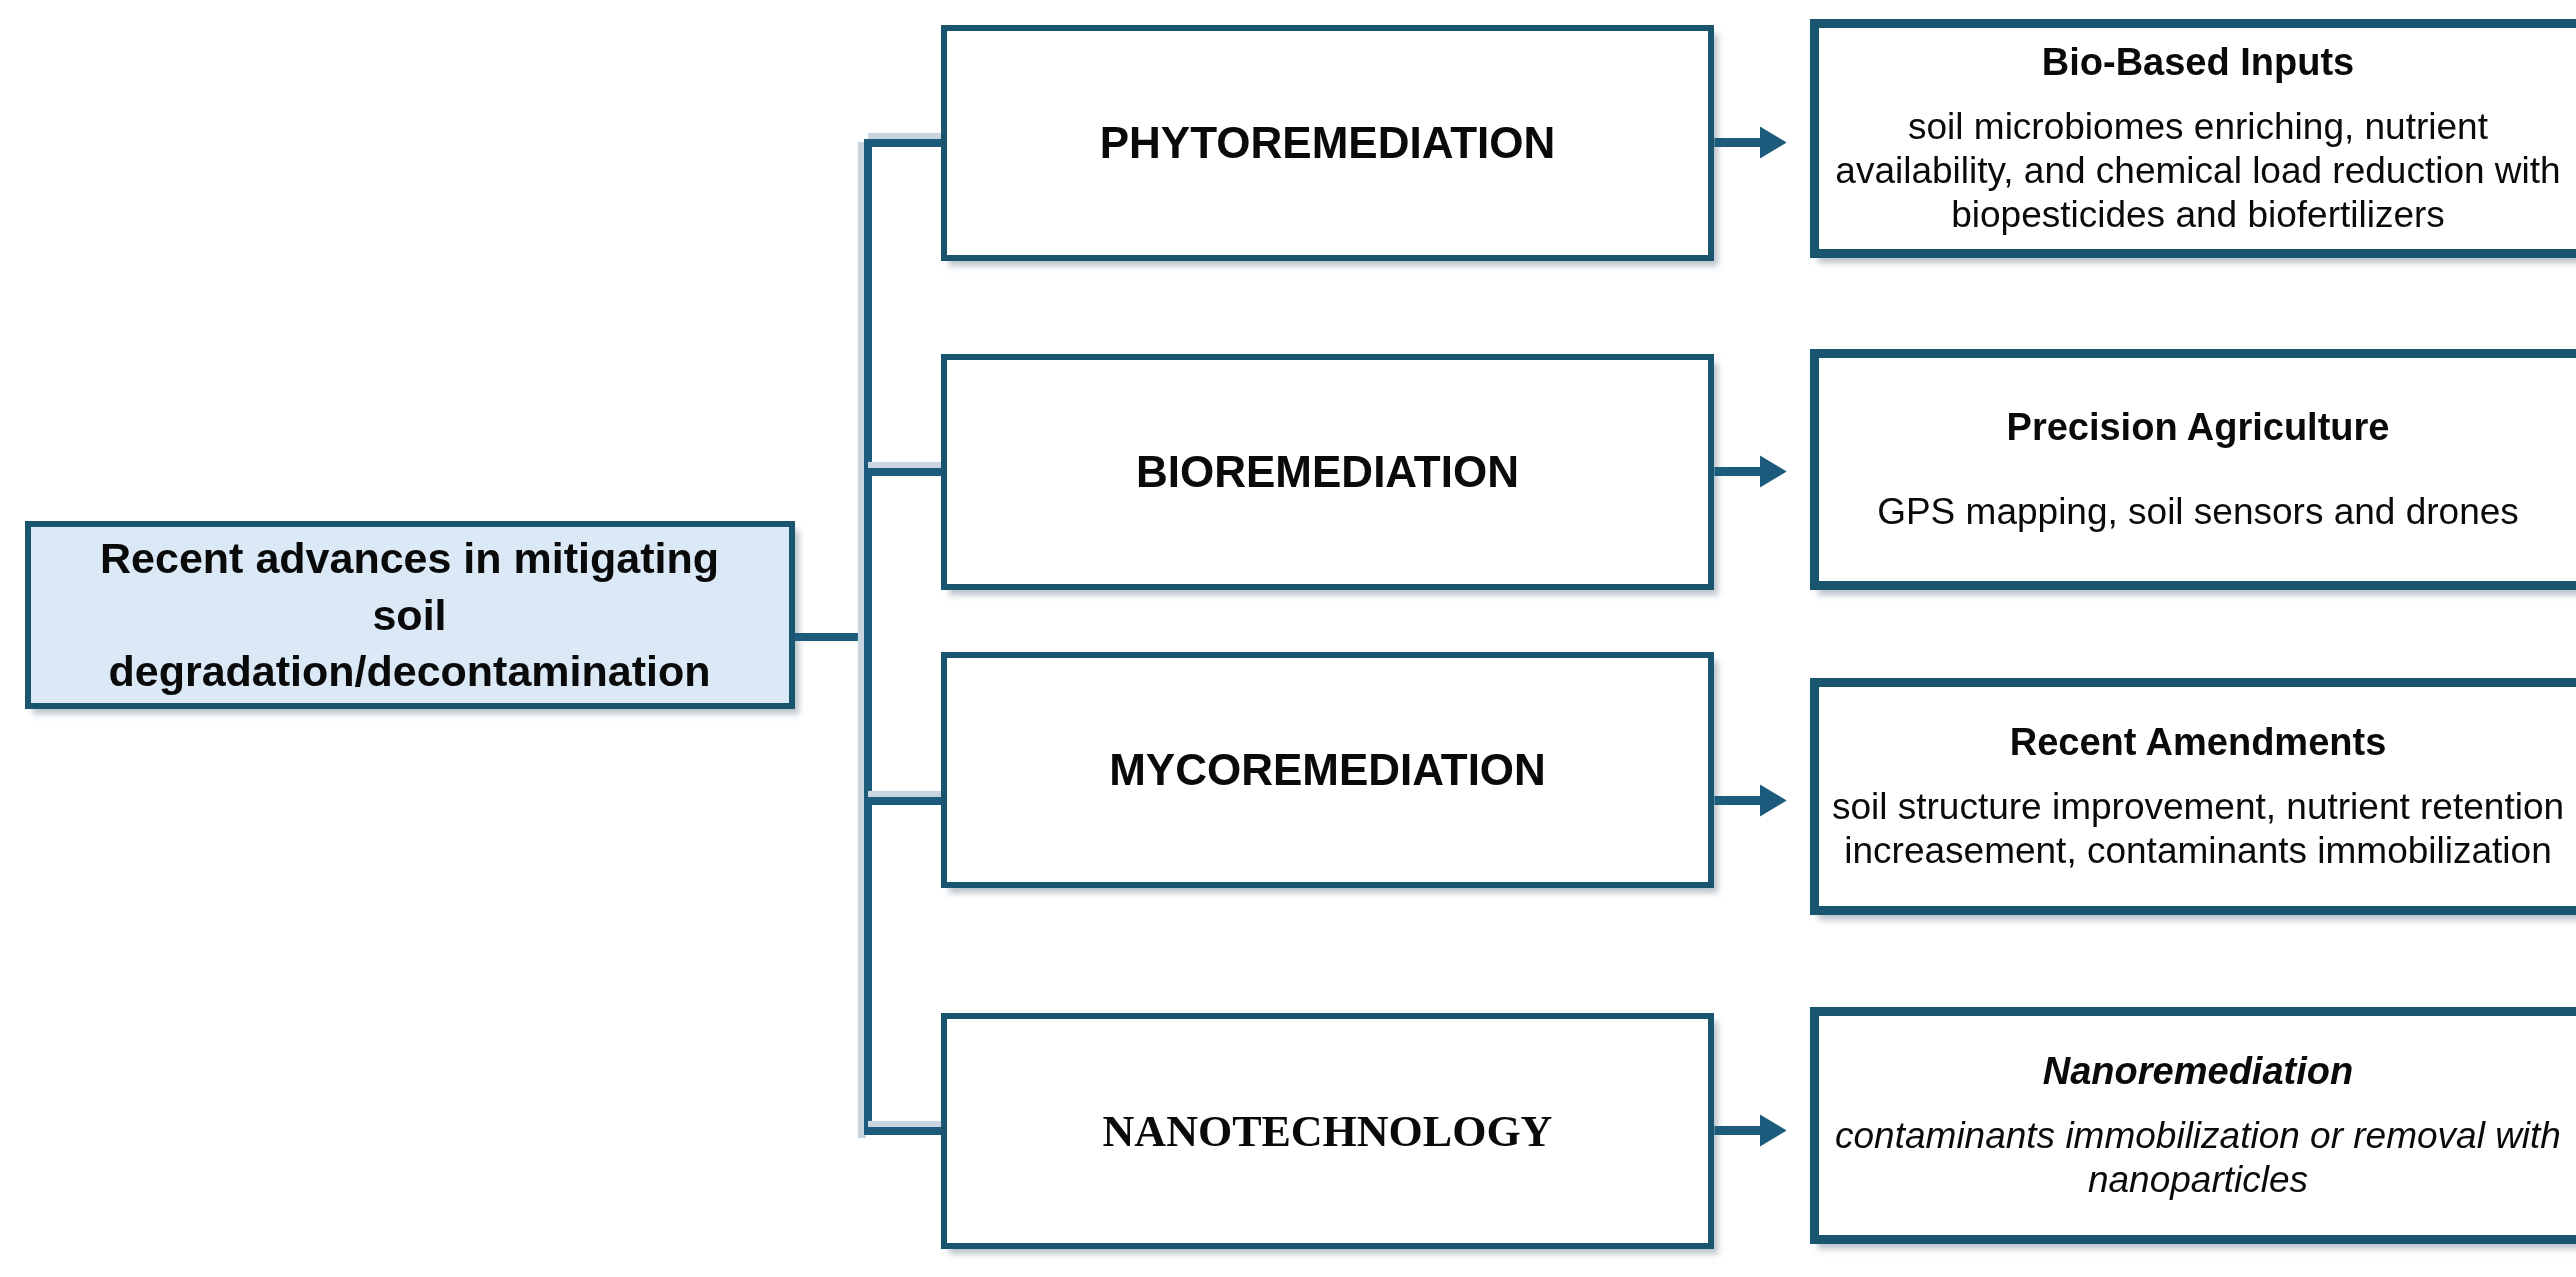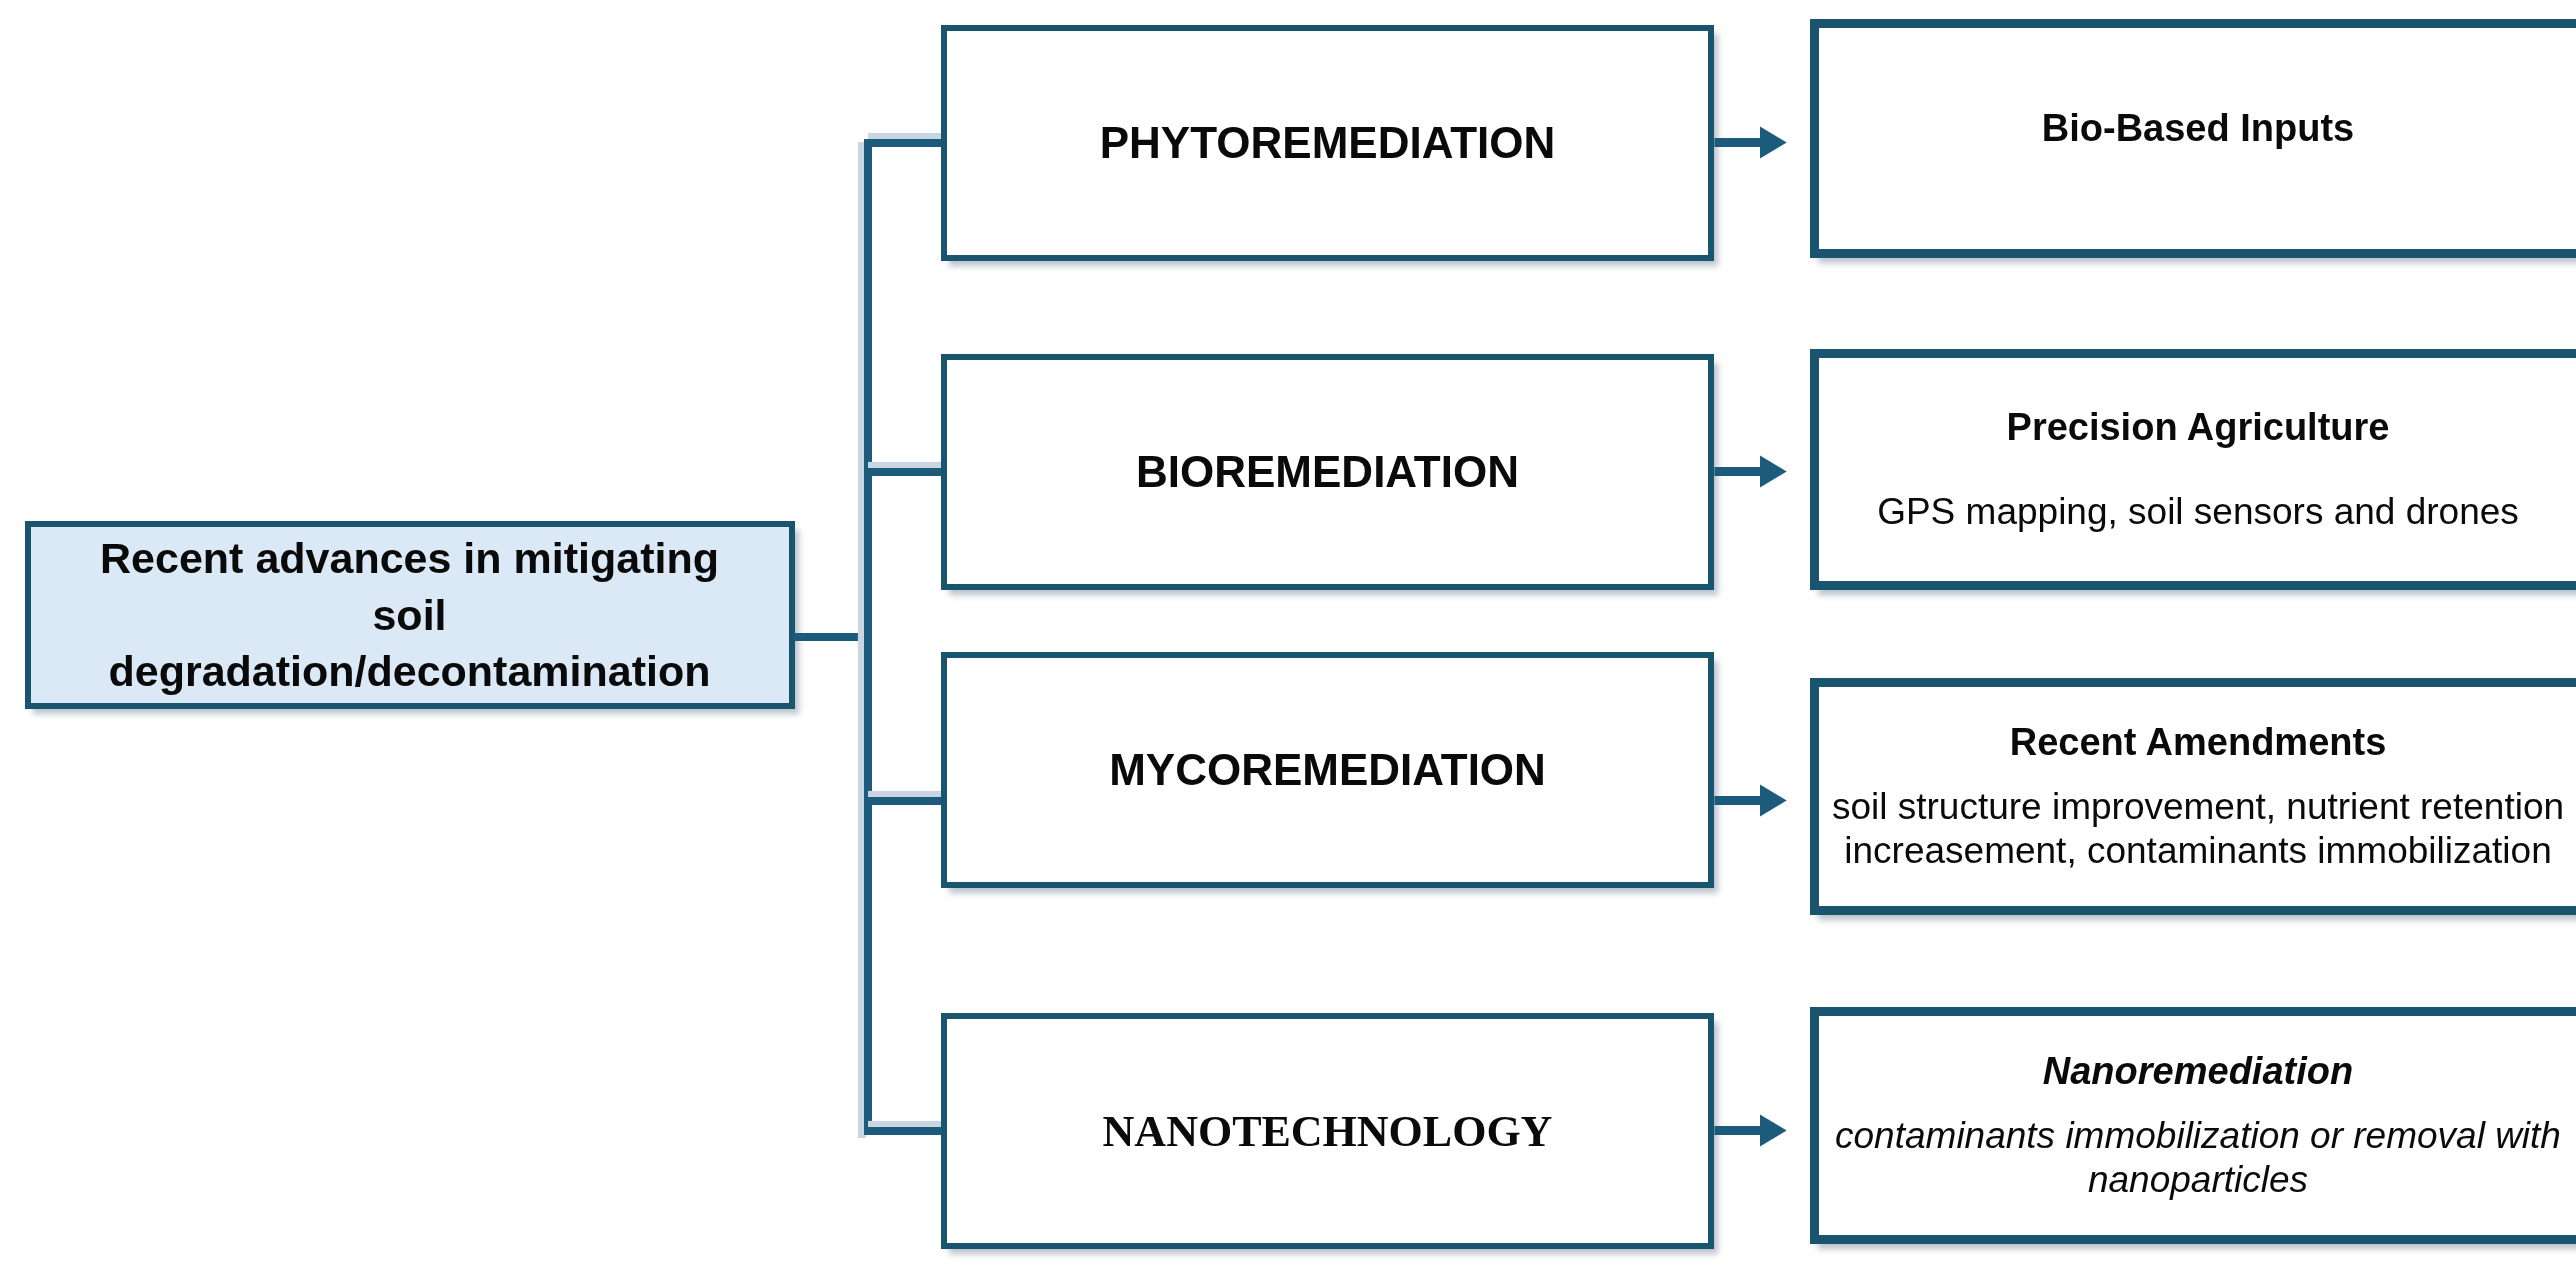--- a/index.html
+++ b/index.html
@@ -92,20 +92,21 @@
       </svg>
   </div>
   <div class="arrow" style="left:1714px;top:1113px;">
     <svg width="73" height="35" viewBox="0 0 95 46">
         <path d="M0 17 H60 V2 L95 23 L60 44 V29 H0 Z" fill="var(--accent)"></path>
       </svg>
   </div>
 
   <div class="node detail-box" style="top:19px;height:239px;">
     <div class="detail-title">Bio-Based Inputs</div>
+    <div class="detail-body">soil microbiomes enriching, nutrient availability, and  chemical load reduction with biopesticides and biofertilizers</div>
   </div>
   <div class="node detail-box" style="top:349px;height:241px;gap:20px;">
     <div class="detail-title">Precision Agriculture</div>
     <div class="detail-body">GPS mapping, soil sensors and drones</div>
   </div>
   <div class="node detail-box" style="top:678px;height:237px;">
     <div class="detail-title">Recent Amendments</div>
     <div class="detail-body">soil structure improvement, nutrient retention increasement, contaminants immobilization</div>
   </div>
   <div class="node detail-box" style="top:1007px;height:237px;font-style:italic;">

